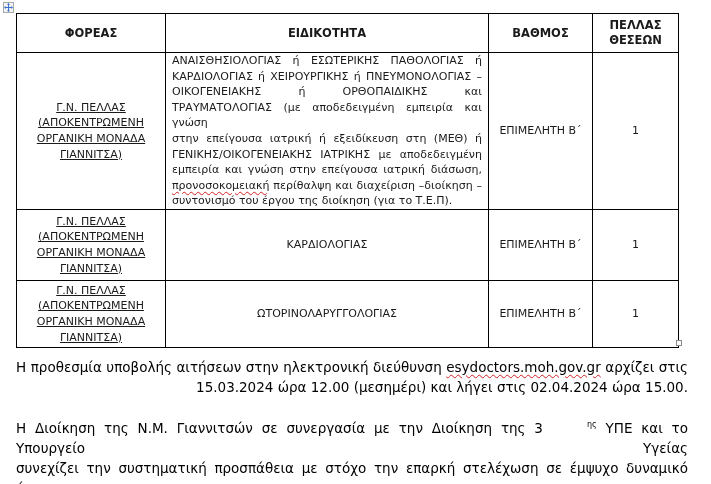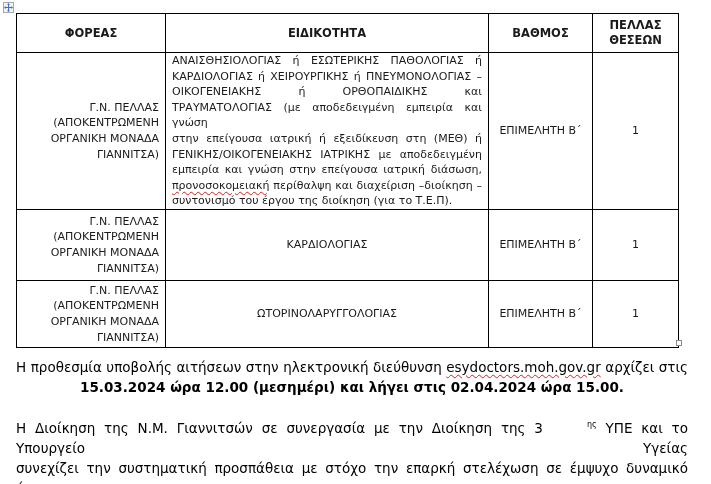--- a/index.html
+++ b/index.html
@@ -63,22 +63,23 @@
     height: 38px;
     font-size: 11.5px;
     line-height: 15px;
   }
   col.c1 { width: 149px; }
   col.c2 { width: 323px; }
   col.c3 { width: 104px; }
   col.c4 { width: 86px; }
   td.org {
     vertical-align: top;
-    text-align: right;
+    text-align: center;
     padding-top: 0;
+    text-decoration: underline;
   }
   td.spec-long {
     text-align: justify;
     text-align-last: left;
     vertical-align: top;
   }
   td.spec-long .just-line {
     text-align: justify;
     text-align-last: justify;
     display: block;
@@ -104,22 +105,21 @@
   }
   .para.p1 { top: 357px; }
   .para.p2 { top: 418px; }
   .para .line-just {
     display: block;
     text-align: justify;
     text-align-last: justify;
   }
   .para .line-last {
     display: block;
-    text-align: center;
-    font-weight: bold;
+    text-align: right;
   }
   sup.ord {
     font-size: 8px;
     vertical-align: 6px;
     line-height: 0;
     padding-left: 44px;
   }
 </style>
 </head>
 <body>

